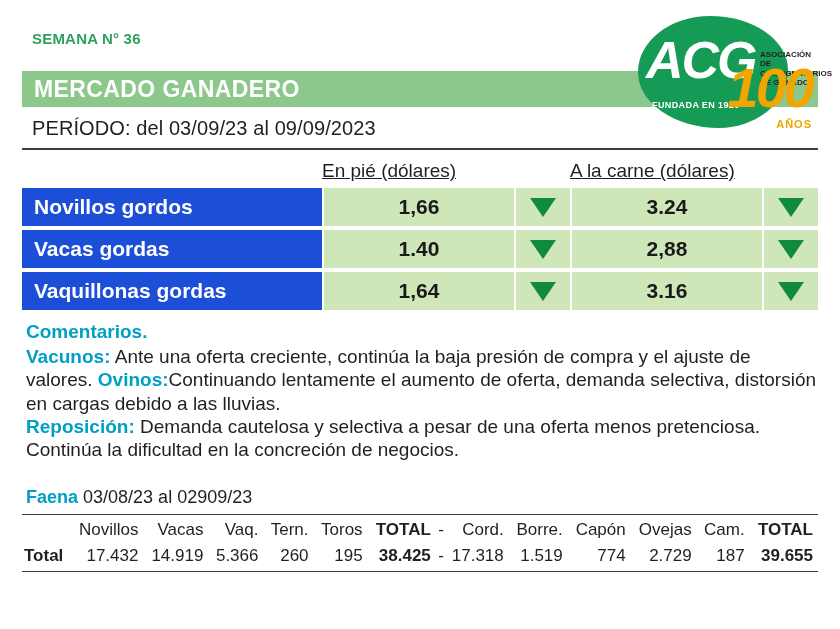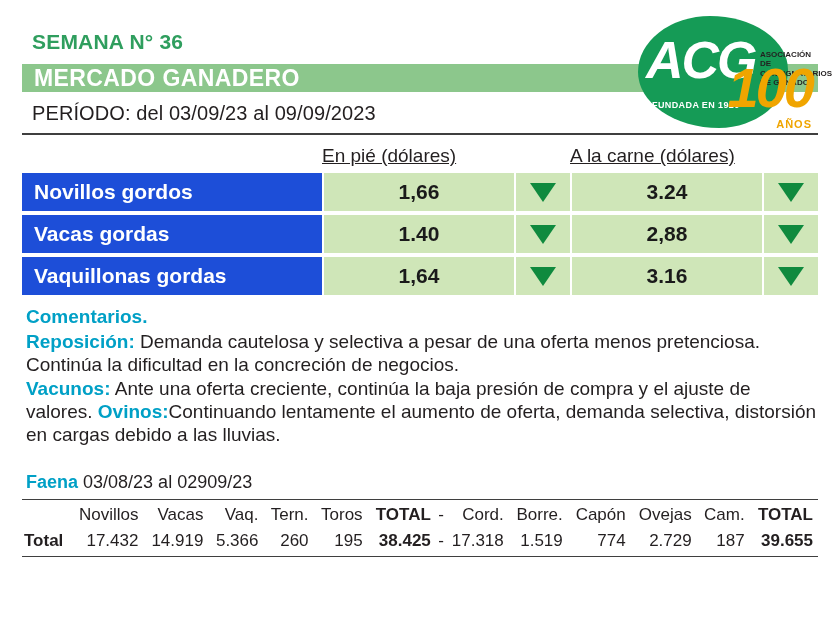--- a/index.html
+++ b/index.html
@@ -18,31 +18,31 @@
   .page {
     position: relative;
     width: 840px;
     height: 629px;
     box-sizing: border-box;
     padding: 0 22px;
   }
 
   
   .week-title {
-    font-size: 21px;
+    font-size: 15px;
     font-weight: bold;
     color: #2f9e5e;
     letter-spacing: 0.2px;
     padding-top: 30px;
     padding-left: 10px;
   }
   .market-bar {
-    margin-top: 10px;
+    margin-top: 24px;
     background: #8cc78c;
-    height: 28px;
+    height: 36px;
     display: flex;
     align-items: center;
     padding-left: 12px;
     box-sizing: border-box;
   }
   .market-bar span {
     color: #ffffff;
     font-weight: bold;
     font-size: 23px;
     letter-spacing: 0.4px;
@@ -312,22 +312,22 @@
       <div class="arrow-down"></div>
     </div>
     <div class="val">3.16</div>
     <div class="arrow-cell">
       <div class="arrow-down"></div>
     </div>
   </div>
 
   <div class="comments">
     <div class="comments-title">Comentarios.</div>
+    <p><span class="lead">Vacunos:</span> <span>Ante una oferta creciente, continúa la baja presión de compra y el ajuste de valores.</span> <span class="lead">Ovinos:</span><span>Continuando lentamente el aumento de oferta, demanda selectiva, distorsión en cargas debido a las lluvias.</span></p>
     <p><span class="lead">Reposición:</span> <span>Demanda cautelosa y selectiva a pesar de una oferta menos pretenciosa. Continúa la dificultad en la concreción de negocios.</span></p>
-    <p><span class="lead">Vacunos:</span> <span>Ante una oferta creciente, continúa la baja presión de compra y el ajuste de valores.</span> <span class="lead">Ovinos:</span><span>Continuando lentamente el aumento de oferta, demanda selectiva, distorsión en cargas debido a las lluvias.</span></p>
   </div>
 
   <div class="faena-head">
     <span class="faena-label">Faena</span>
     <span>03/08/23 al 02909/23</span>
   </div>
 
   <div class="faena-rule"></div>
 
   <table class="faena">

